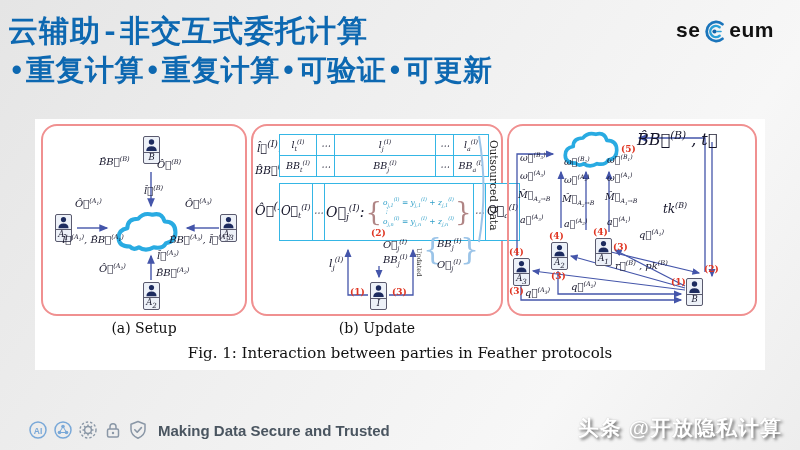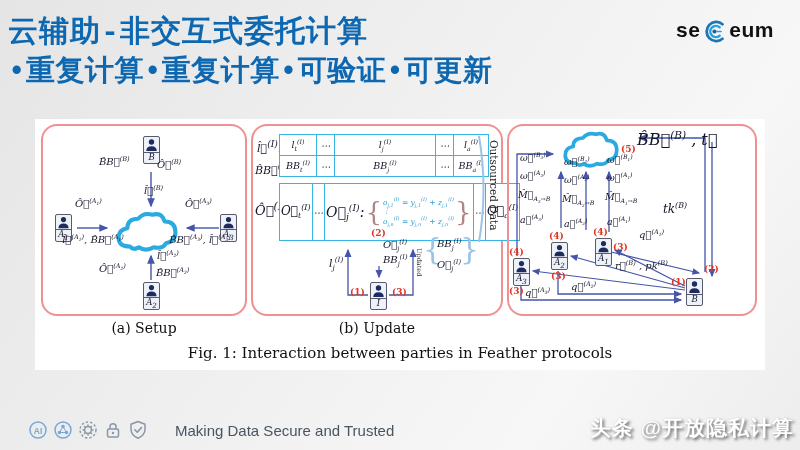--- a/index.html
+++ b/index.html
@@ -46,22 +46,22 @@
   .eqstack{display:flex;flex-direction:column;align-items:flex-start;line-height:1.1;}
   .eq{font-size:7.5px;color:#2f9fc8;white-space:nowrap;font-style:italic;font-family:"DejaVu Serif",serif;}
   .vd{color:#2f9fc8;font-size:7px;}
   .brace{font-size:26px;color:#b08585;font-style:normal;font-family:"DejaVu Serif",serif;line-height:1;}
   .vert{writing-mode:vertical-rl;font-family:"DejaVu Serif",serif;font-size:10.5px;color:#222;font-style:normal;}
   .updrot{position:absolute;writing-mode:vertical-rl;font-family:"DejaVu Serif",serif;font-size:6.5px;color:#333;}
   .bigbrace{font-size:30px;color:#9bc4e8;font-family:"DejaVu Serif",serif;line-height:1;font-style:normal;position:absolute;}
   .arrsvg{position:absolute;left:0;top:0;}
   
   .footer{position:absolute;left:28px;bottom:10px;display:flex;align-items:center;gap:5px;}
-  .tagline{font-size:15px;color:#4a5560;margin-left:22px;}
-  .watermark{position:absolute;right:6px;bottom:8px;font-size:21px;font-weight:bold;color:#ffffff;
+  .tagline{font-size:15px;color:#4a5560;margin-left:5px;font-weight:bold;}
+  .watermark{position:absolute;right:18px;bottom:8px;font-size:21px;font-weight:bold;color:#ffffff;
     text-shadow:2px 2px 3px rgba(110,110,110,0.95),0 0 1px #bbbbbb;letter-spacing:1px;}
 </style>
 </head>
 <body>
 
 <div class="slide">
 
   <svg width="0" height="0" style="position:absolute">
     <defs>
       <marker id="arr" markerWidth="8" markerHeight="8" refX="5.5" refY="2.75" orient="auto">

